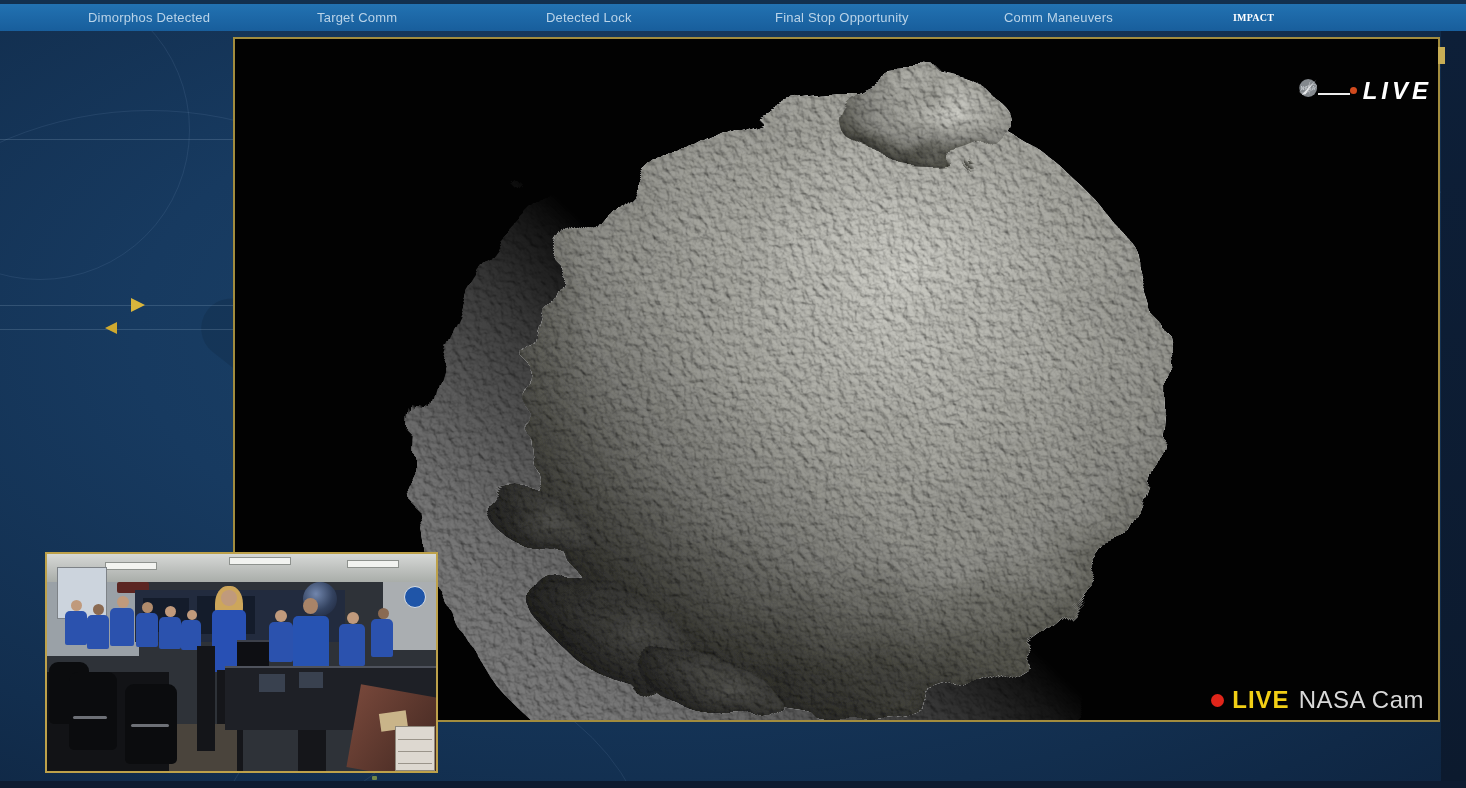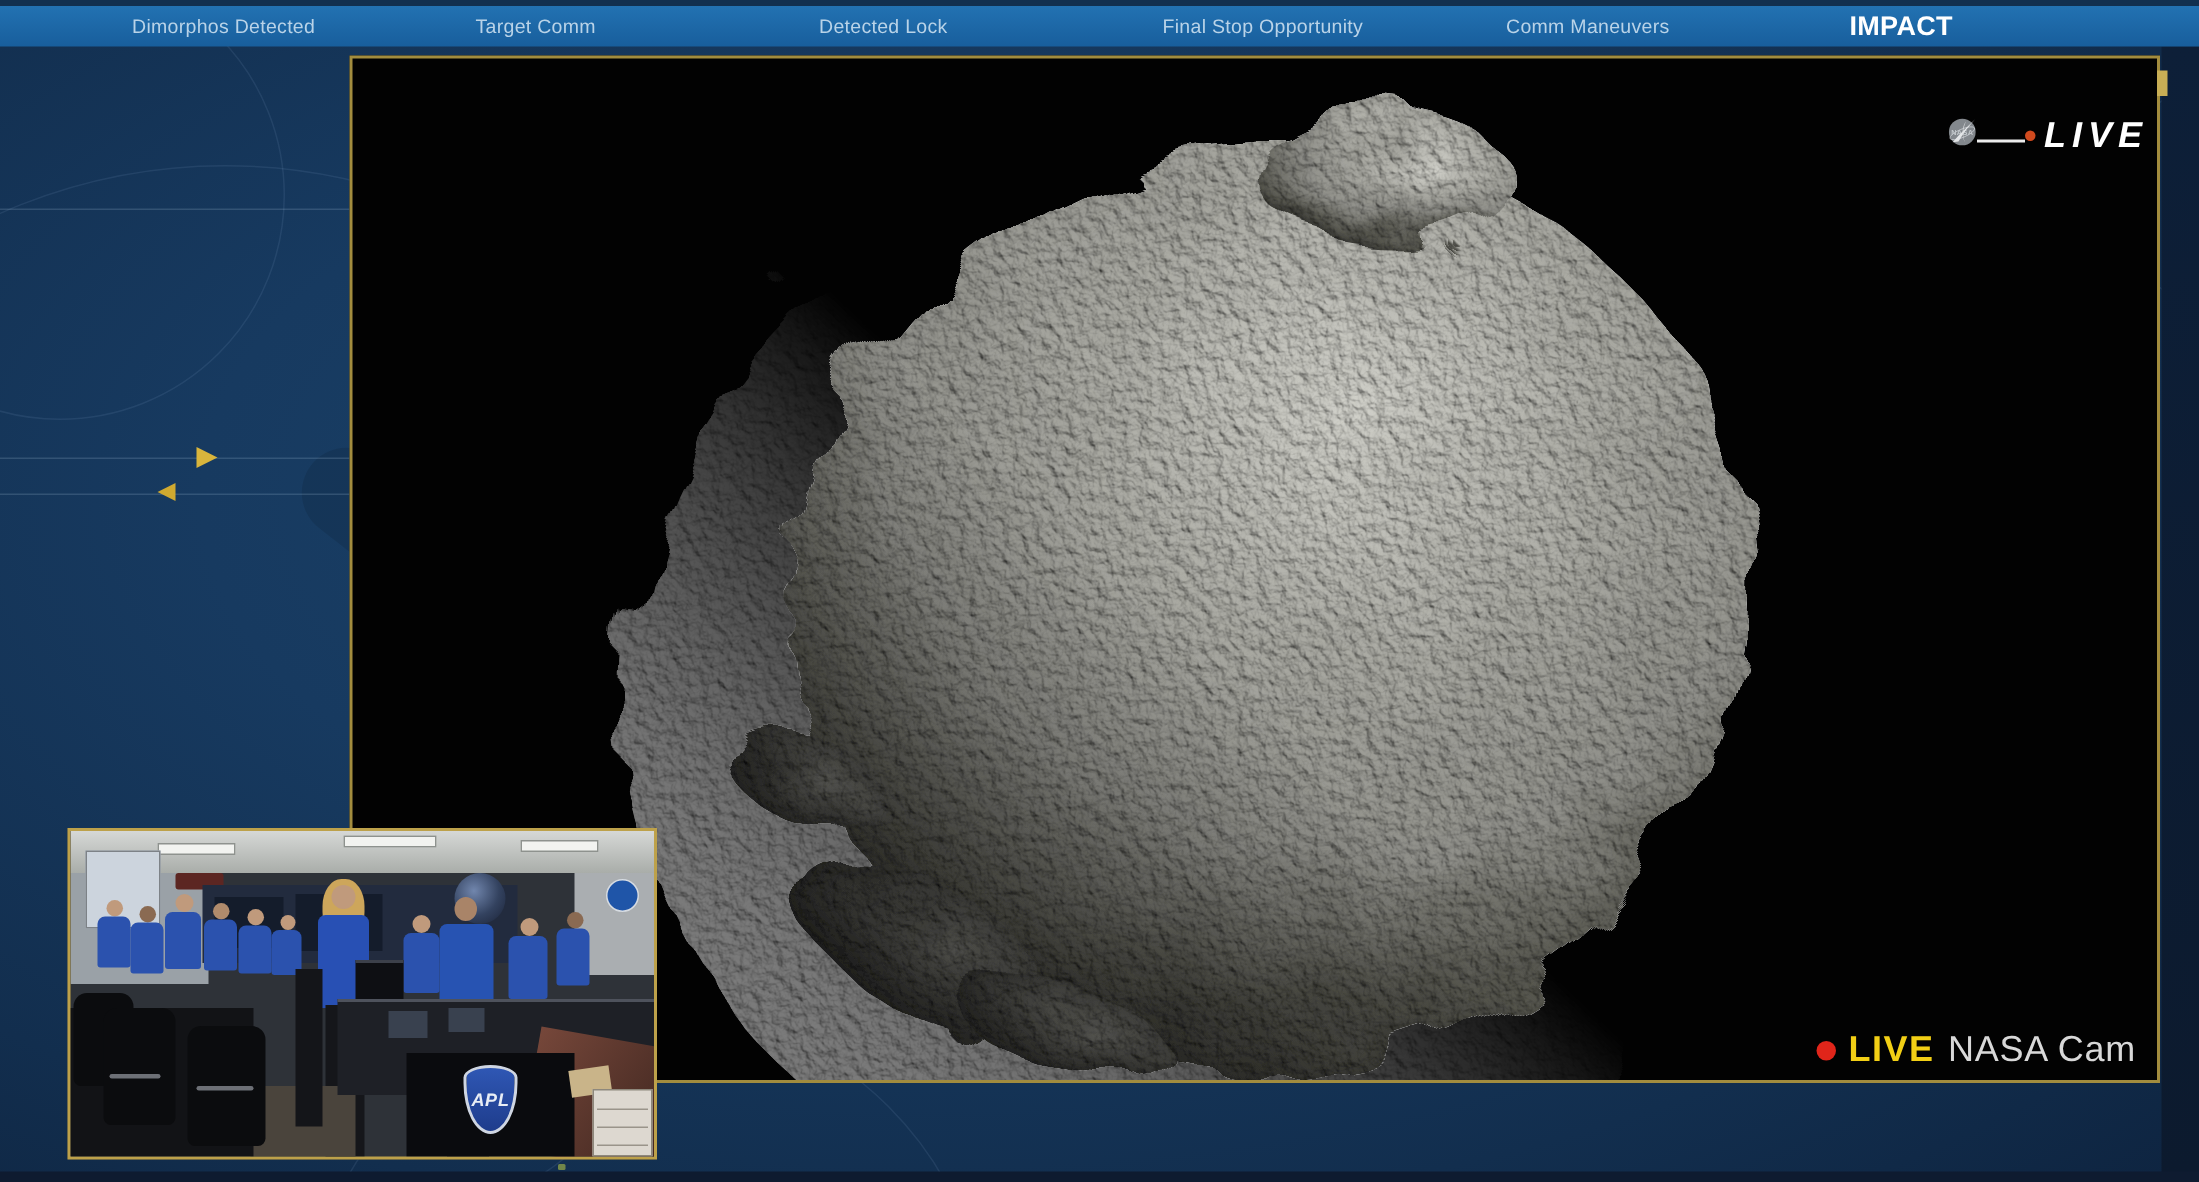--- a/index.html
+++ b/index.html
@@ -13,21 +13,21 @@
 
   
   .top-strip { position:absolute; left:0; top:0; width:1466px; height:4px; background:#12304f; }
   .phase-bar {
     position:absolute; left:0; top:4px; width:1466px; height:27px;
     background:linear-gradient(#2272b2, #185e9c);
     display:flex; align-items:center; padding-left:88px; padding-right:4px;
     z-index:6;
   }
   .phase { flex:1; text-align:left; font-size:13px; color:#b9d3e8; letter-spacing:.2px; }
-  .phase.active { color:#ffffff; font-weight:bold; font-size:18px; }
+  .phase.active { color:#ffffff; font-weight:bold; font-size:10px;font-family:Liberation Serif, serif; }
 
   
   .bg-circle { position:absolute; border:1px solid rgba(170,200,235,.10); border-radius:50%; }
   .bg-line { position:absolute; height:1px; background:rgba(185,210,235,.18); }
   .bg-streak { position:absolute; background:rgba(0,0,0,.10); transform:rotate(38deg); border-radius:40px; }
   .tri-right { position:absolute; width:0; height:0; border-top:7px solid transparent; border-bottom:7px solid transparent; border-left:14px solid #d9b53c; }
   .tri-left  { position:absolute; width:0; height:0; border-top:6px solid transparent; border-bottom:6px solid transparent; border-right:12px solid #cfa930; }
   .bg-dot { position:absolute; width:5px; height:4px; background:rgba(190,205,70,.55); border-radius:1px; }
   .right-strip { position:absolute; left:1441px; top:31px; width:25px; height:751px; background:linear-gradient(#0d1f38,#0c1a2e); }
   .bottom-strip { position:absolute; left:0; top:781px; width:1466px; height:7px; background:#0e1b30; z-index:8; }
@@ -245,25 +245,20 @@
     <div class="desk-screen" style="left:212px; top:120px; width:26px; height:18px;"></div>
     <div class="desk-screen" style="left:252px; top:118px; width:24px; height:16px;"></div>
     <div class="chair" style="left:2px; top:108px; width:40px; height:62px;"></div>
     <div class="chair" style="left:22px; top:118px; width:48px; height:78px;">
       <div class="arm" style="left:4px; top:44px; width:34px;"></div>
     </div>
     <div class="chair" style="left:78px; top:130px; width:52px; height:80px;">
       <div class="arm" style="left:6px; top:40px; width:38px;"></div>
     </div>
     <div class="desk-maroon"></div>
-    <div class="apl-panel">
-      <div class="apl-shield">
-        <span class="apl-text">APL</span>
-      </div>
-    </div>
     <div class="folder"></div>
     <div class="drawers">
       <div class="drawer-line" style="top:12px;"></div>
       <div class="drawer-line" style="top:24px;"></div>
       <div class="drawer-line" style="top:36px;"></div>
     </div>
   </div>
 
   <div class="bottom-strip"></div>
 </div>

